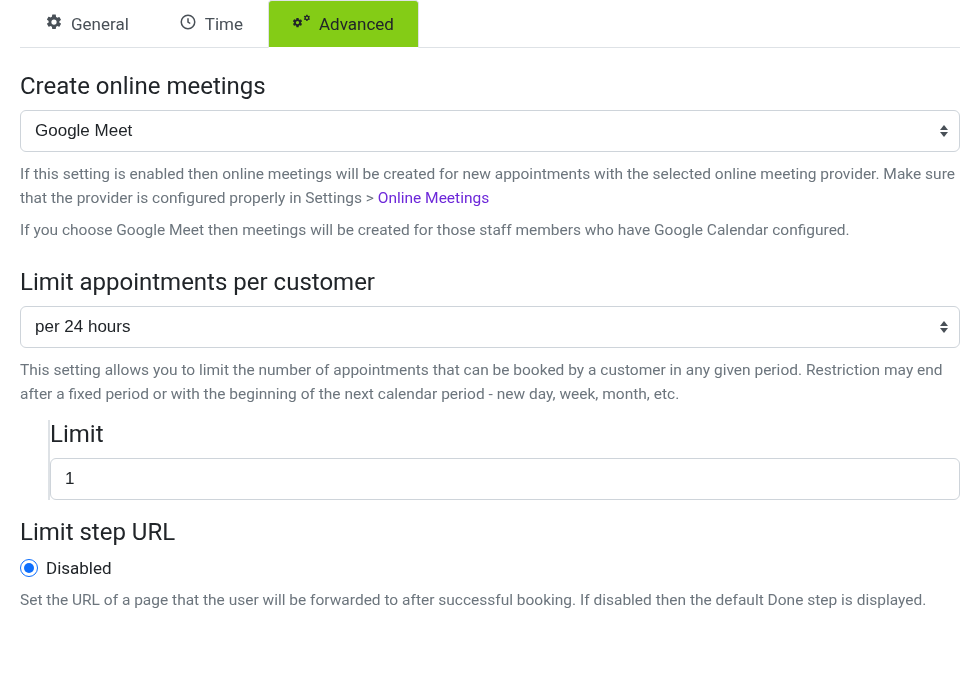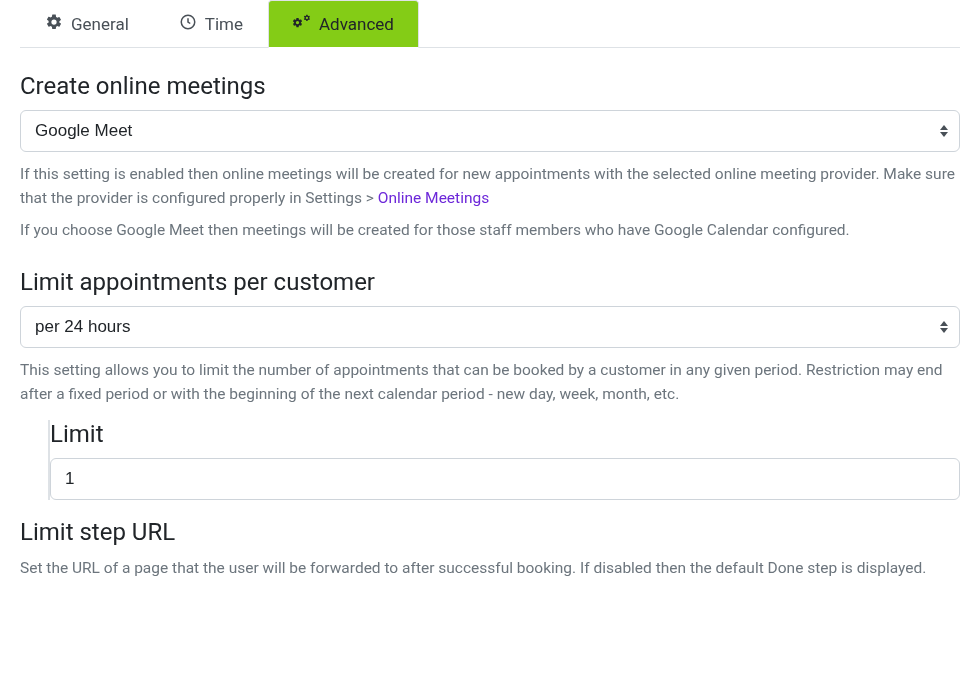--- a/index.html
+++ b/index.html
@@ -183,14 +183,18 @@
 </div>
 <p class="help">This setting allows you to limit the number of appointments that can be booked by a customer in any given period. Restriction may end after a fixed period or with the beginning of the next calendar period - new day, week, month, etc.</p>
 
 <div class="limit-block">
   <div class="section-label">Limit</div>
   <input class="text-input" type="text" value="1" style="">
 </div>
 
 <div class="section-label" style="margin-top:18px">Limit step URL</div>
 <div class="radio-group">
+  <label class="radio-row">
+    <span class="radio checked"></span>
+    <span>Disabled</span>
+  </label>
 </div>
 <p class="help">Set the URL of a page that the user will be forwarded to after successful booking. If disabled then the default Done step is displayed.</p>
 
 </body></html>

